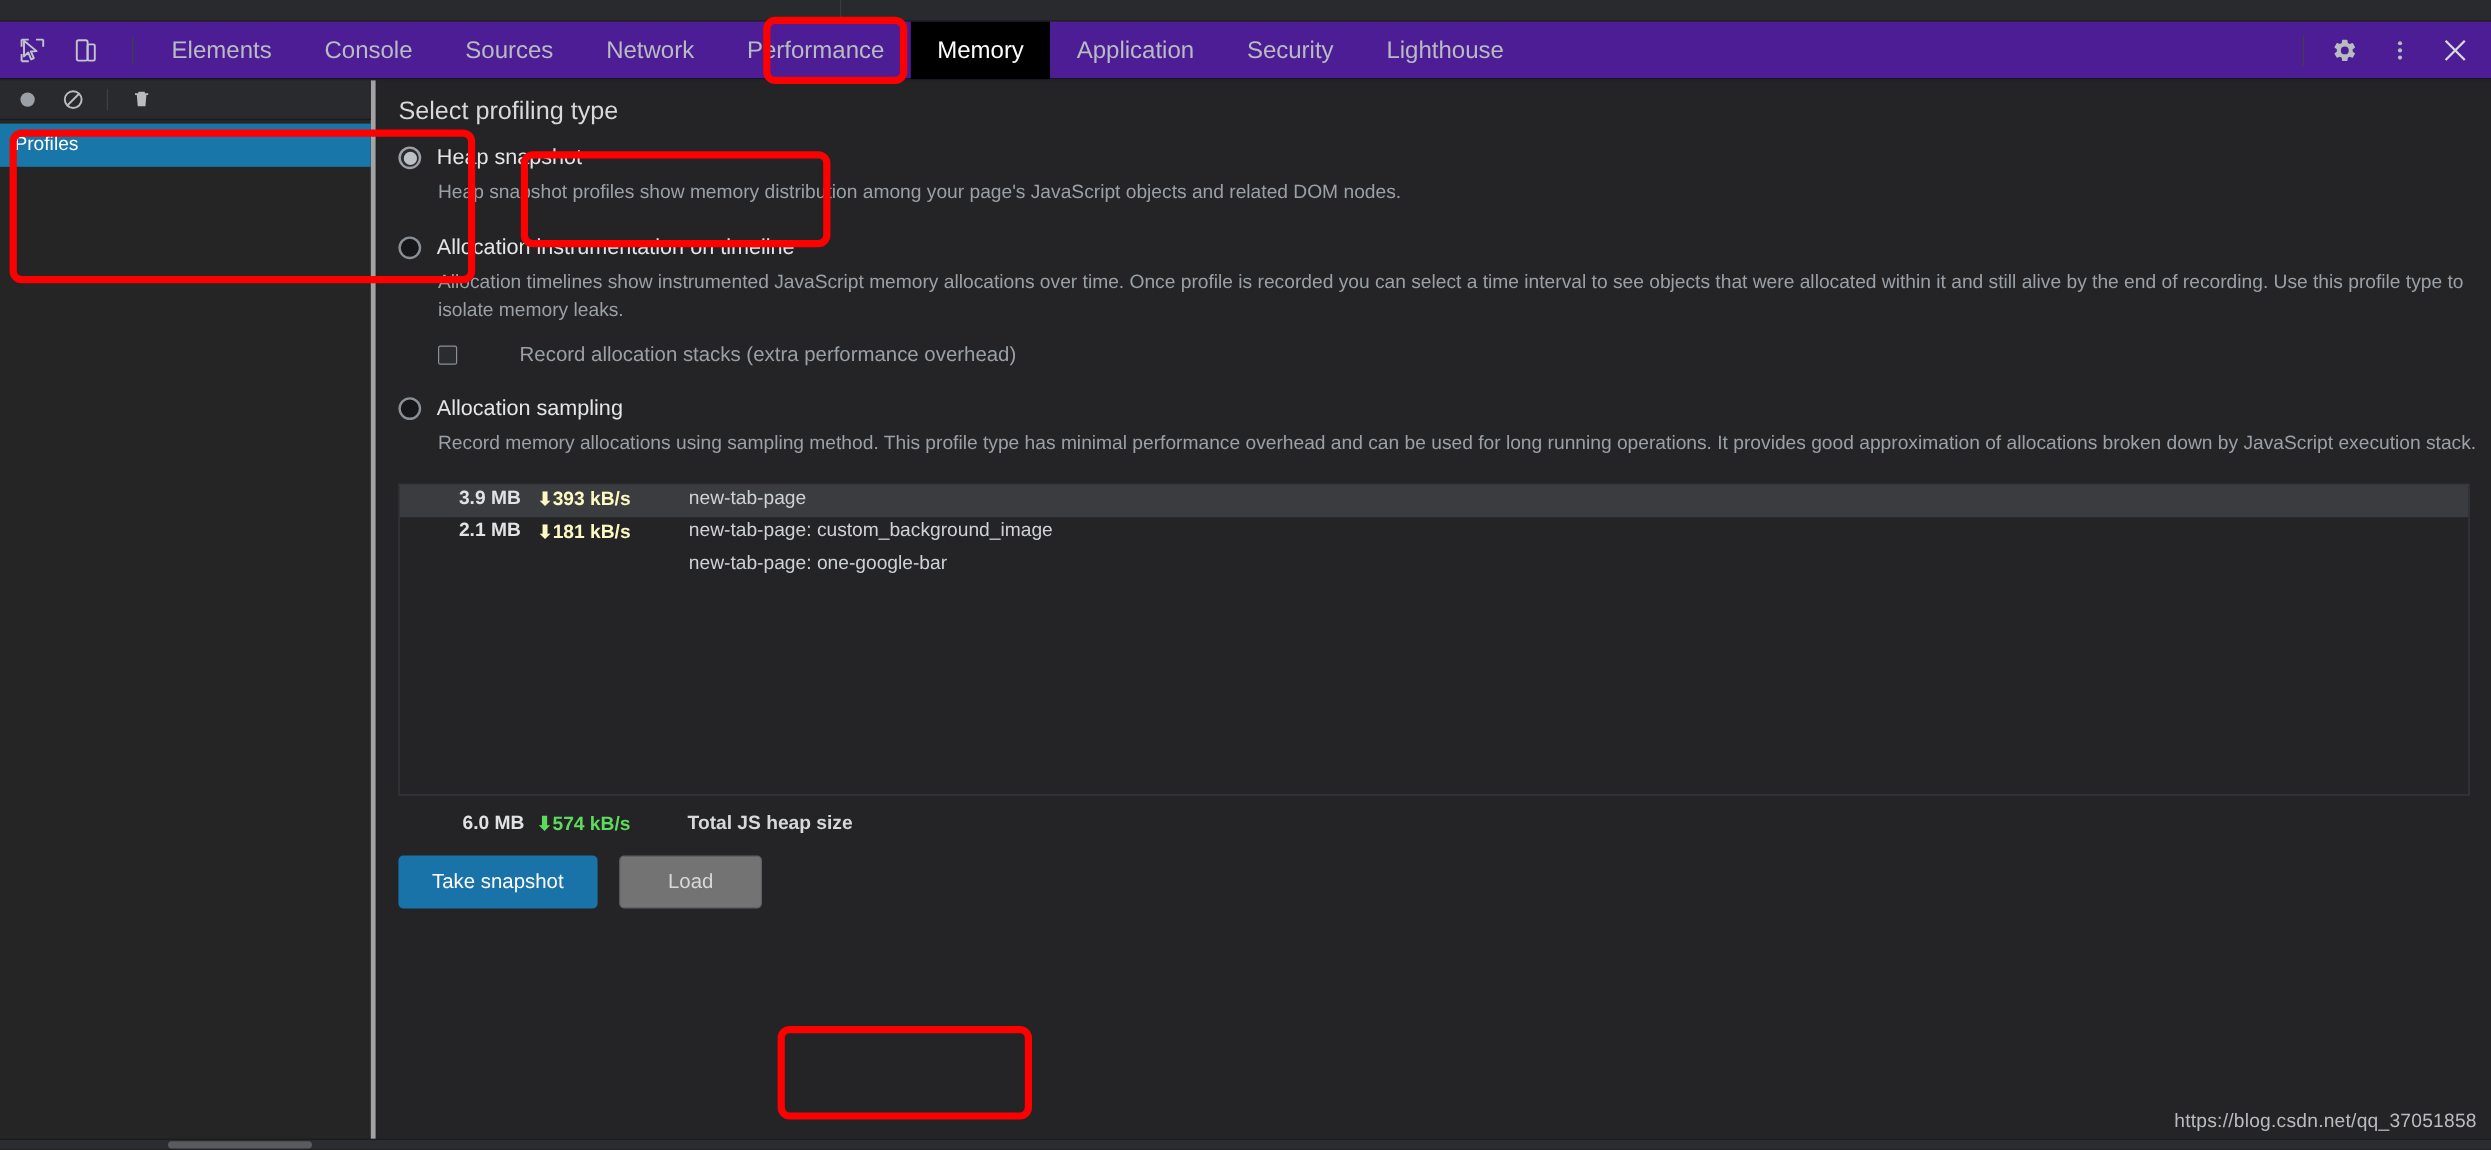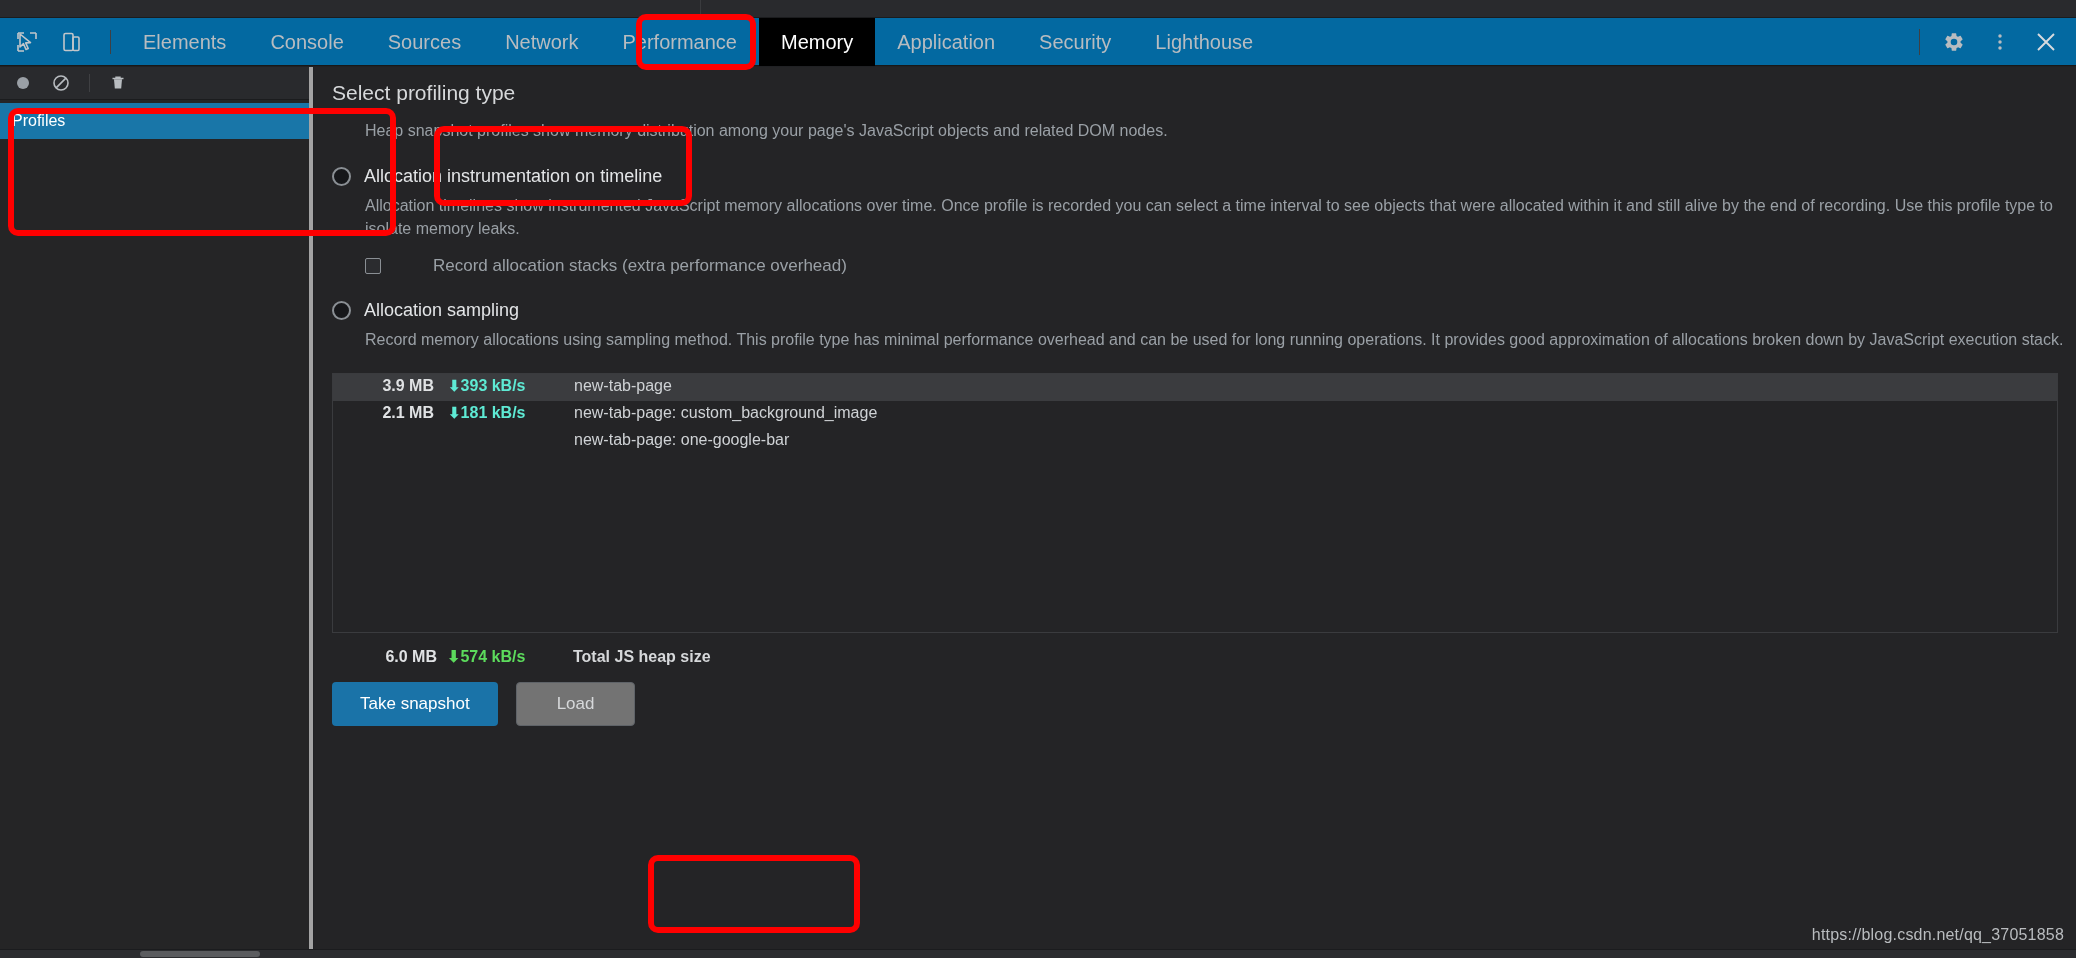--- a/index.html
+++ b/index.html
@@ -18,21 +18,21 @@
     border-bottom: 1px solid #1b1c1e;
   }
   .top-strip .seam {
     position: absolute; left: 700px; top: 0; width: 1px; height: 18px;
     background: #3a3b3e;
   }
 
   
   .tabbar {
     position: absolute; left: 0; top: 18px; width: 2076px; height: 48px;
-    background: #0369a1;
+    background: #4c1d95;
     border-bottom: 1px solid #181818;
     display: flex; align-items: center;
   }
   .tool-icons { display: flex; align-items: center; padding-left: 12px; gap: 14px; }
   .tool-btn {
     width: 30px; height: 30px; display: flex; align-items: center; justify-content: center;
     cursor: pointer;
   }
   .tool-btn svg { display: block; }
   .vsep { width: 1px; height: 24px; background: #3f4043; margin: 0 10px; }
@@ -152,21 +152,21 @@
   }
   .vm-row {
     display: flex; align-items: flex-start;
     height: 27px;
     font-size: 16px;
     padding-top: 3px;
     cursor: pointer;
   }
   .vm-row.selected { background: #3b3c3f; }
   .vm-size { width: 105px; text-align: right; color: #e0e2e4; font-weight: 700; padding-right: 4px; }
-  .vm-rate { width: 120px; color: #5eead4; font-weight: 700; padding-left: 10px; white-space: nowrap; }
+  .vm-rate { width: 120px; color: #fef9c3; font-weight: 700; padding-left: 10px; white-space: nowrap; }
   .vm-rate .arrow { font-size: 15px; }
   .vm-name { color: #cfd2d5; padding-left: 16px; }
   .vm-subrow { height: 27px; font-size: 16px; }
   .vm-subrow .vm-name { padding-left: 241px; }
 
   
   .total-row {
     display: flex; align-items: center;
     font-size: 16px;
     margin-top: 14px;
@@ -308,20 +308,24 @@
     <div class="profiles-item">Profiles</div>
   </div>
 </div>
 
 <div class="main">
   <div class="main-inner">
 
     <div class="section-title">Select profiling type</div>
 
     <div class="block">
+      <div class="radio-row">
+        <div class="radio checked"></div>
+        <div class="radio-label">Heap snapshot</div>
+      </div>
       <div class="desc">Heap snapshot profiles show memory distribution among your page's JavaScript objects and related DOM nodes.</div>
     </div>
 
     <div class="block">
       <div class="radio-row">
         <div class="radio dark"></div>
         <div class="radio-label">Allocation instrumentation on timeline</div>
       </div>
       <div class="desc">Allocation timelines show instrumented JavaScript memory allocations over time. Once profile is recorded you can select a time interval to see objects that were allocated within it and still alive by the end of recording. Use this profile type to isolate memory leaks.</div>
       <div class="check-row">

